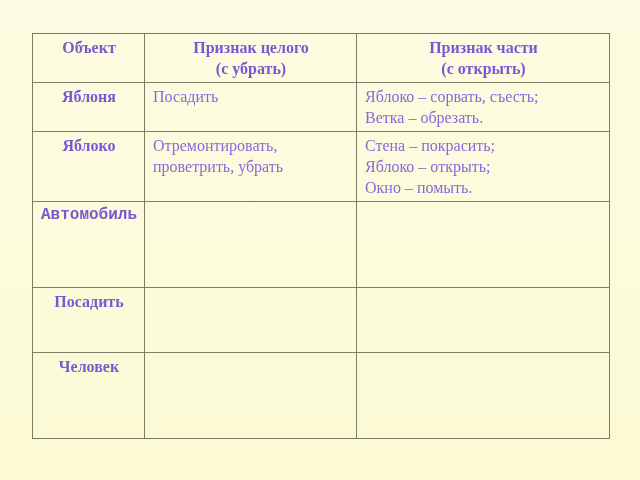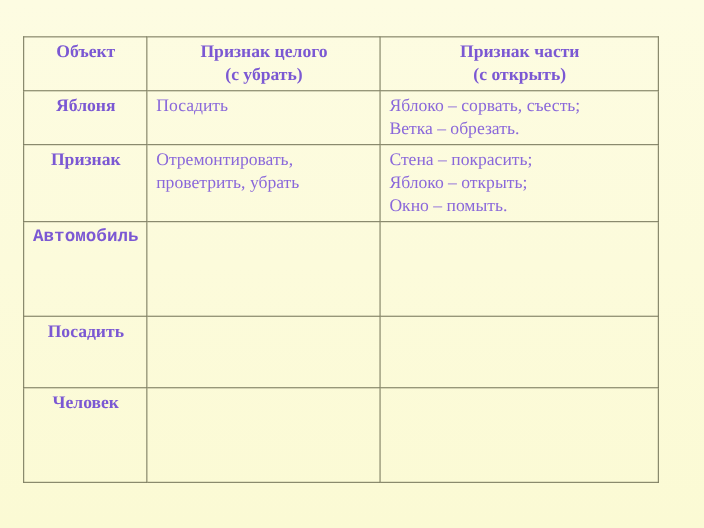--- a/index.html
+++ b/index.html
@@ -14,21 +14,21 @@
     font-family: "Liberation Serif", "DejaVu Serif", serif;
   }
   .slide {
     position: relative;
     width: 640px;
     height: 480px;
     background: linear-gradient(#fdfce2, #fbfad4);
   }
   table.grid {
     position: absolute;
-    left: 21px;
+    left: 32px;
     top: 33px;
     width: 577px;
     border-collapse: collapse;
     table-layout: fixed;
   }
   table.grid col.c1 { width: 112px; }
   table.grid col.c2 { width: 212px; }
   table.grid col.c3 { width: 253px; }
   table.grid td, table.grid th {
     border: 1px solid #7e7e62;
@@ -80,21 +80,21 @@
         <th class="hdr">Признак части
 (с открыть)</th>
       </tr>
       <tr class="r-0">
         <td class="obj">Яблоня</td>
         <td class="val">Посадить</td>
         <td class="val">Яблоко – сорвать, съесть;
 Ветка – обрезать.</td>
       </tr>
       <tr class="r-1">
-        <td class="obj">Признак</td>
+        <td class="obj">Яблоко</td>
         <td class="val">Отремонтировать,
 проветрить, убрать</td>
         <td class="val">Стена – покрасить;
 Яблоко – открыть;
 Окно – помыть.</td>
       </tr>
       <tr class="r-2">
         <td class="obj">Автомобиль</td>
         <td class="val"></td>
         <td class="val"></td>

